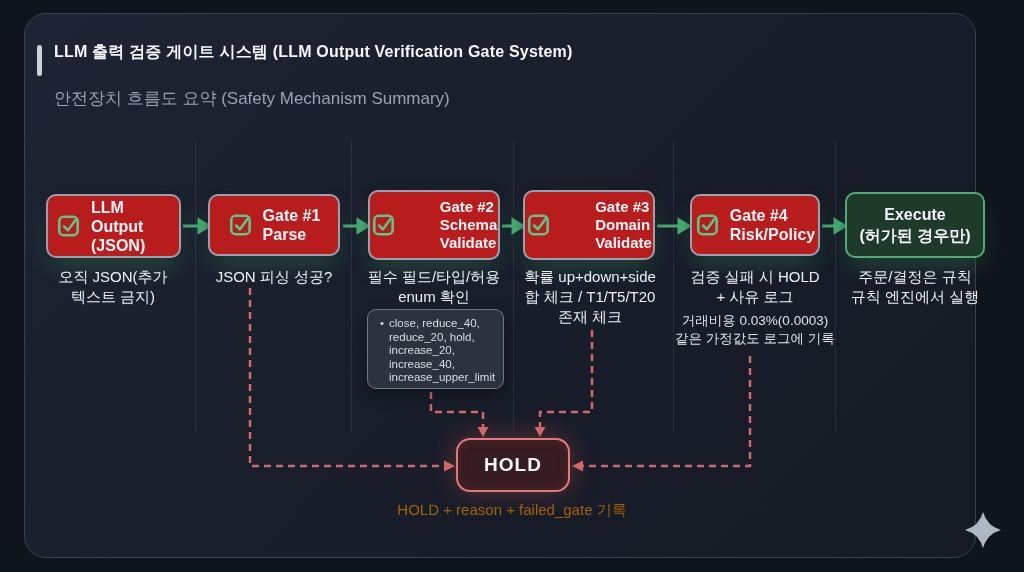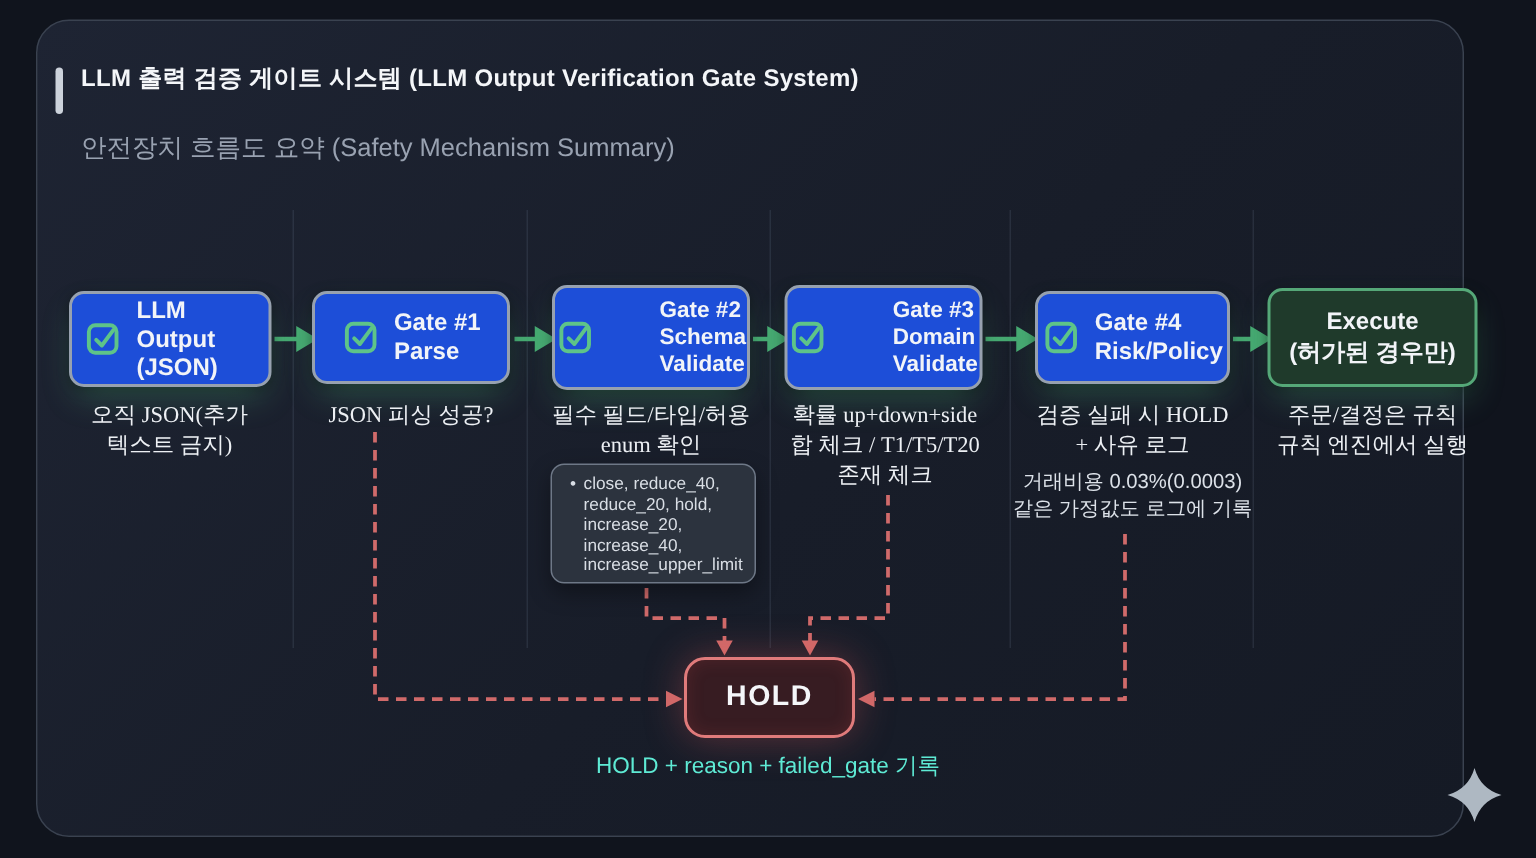--- a/index.html
+++ b/index.html
@@ -22,54 +22,54 @@
   
   .divider { position:absolute; top:140px; height:292px; width:1px;
              background:rgba(125,140,165,.16); }
 
   
   #wires { position:absolute; left:0; top:0; width:1024px; height:572px; pointer-events:none; }
 
   
   .fbox { position:absolute; display:flex; align-items:center; justify-content:center;
           gap:9px; padding:6px 8px; border-radius:10px;
-          background:#1d4ed8; border:2px solid #97a1af; color:#f2f4f8;
+          background:#b91c1c; border:2px solid #97a1af; color:#f2f4f8;
           box-shadow:0 10px 22px -4px rgba(86,196,136,.30), 0 2px 8px rgba(0,0,0,.45); }
   .fbox .lbl { font-weight:bold; font-size:16px; line-height:19px; text-align:left; }
   .fbox .lbl span { display:block; }
   .fbox.small .lbl { font-size:15px; line-height:18px;margin-left:34px; }
   .fbox.exec { background:#1f3a2b; border:2px solid #55a878; }
   .fbox.exec .lbl { text-align:center; font-size:16px; line-height:21px; }
   .cbx { flex:0 0 auto; width:26px; height:26px; }
 
   
   .note { position:absolute; text-align:center; color:#edf0f4;
           font-size:15px; line-height:20px; }
-  .note span { display:block;font-family:Liberation Serif, serif; }
+  .note span { display:block; }
   .subnote { position:absolute; text-align:center; color:#dde2e9;
              font-size:13.5px; line-height:18px; }
   .subnote span { display:block; }
 
   
   .enumbox { position:absolute; left:367px; top:309px; width:137px; height:80px;
              background:#2c333e; border:1px solid #6e7887; border-radius:9px;
              padding:7px 6px 6px 12px; box-shadow:0 6px 14px rgba(0,0,0,.35); }
   .enumbox .row { display:flex; gap:5px; color:#d9dee5; font-size:11.5px; line-height:13.5px; }
   .enumbox .bullet { flex:0 0 auto; }
   .enumbox .items span { display:block; text-align:left; }
 
   
   .hold { position:absolute; left:456px; top:438px; width:114px; height:54px;
           background:#371c22; border:2px solid #e07b7b; border-radius:14px;
           display:flex; align-items:center; justify-content:center;
           box-shadow:0 0 26px rgba(225,90,90,.35), inset 0 0 12px rgba(225,90,90,.15); }
   .hold .hlbl { color:#f4f6f9; font-weight:bold; font-size:19px; letter-spacing:1px; }
 
   .footer-note { position:absolute; left:332px; top:501px; width:360px;
-                 text-align:center; color:#5eead4; font-size:15px; }
+                 text-align:center; color:#a16207; font-size:15px; }
 
   .sparkle { position:absolute; left:963px; top:510px; width:40px; height:40px; }
 </style>
 </head>
 <body>
 
 <div id="stage">
   <div class="panel"></div>
 
   <div class="divider" style="left:195px"></div>

